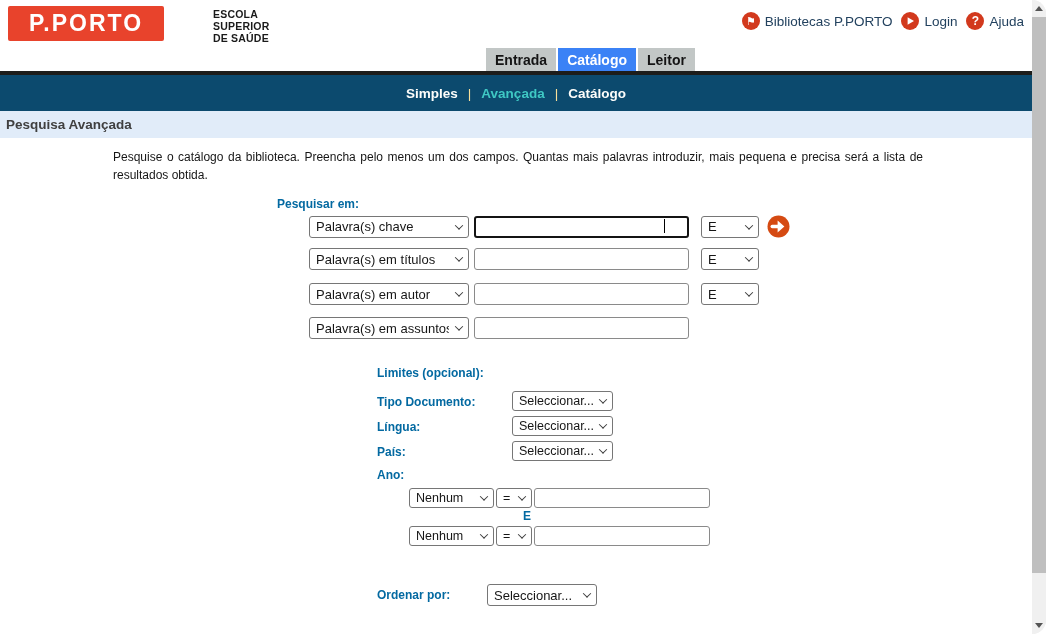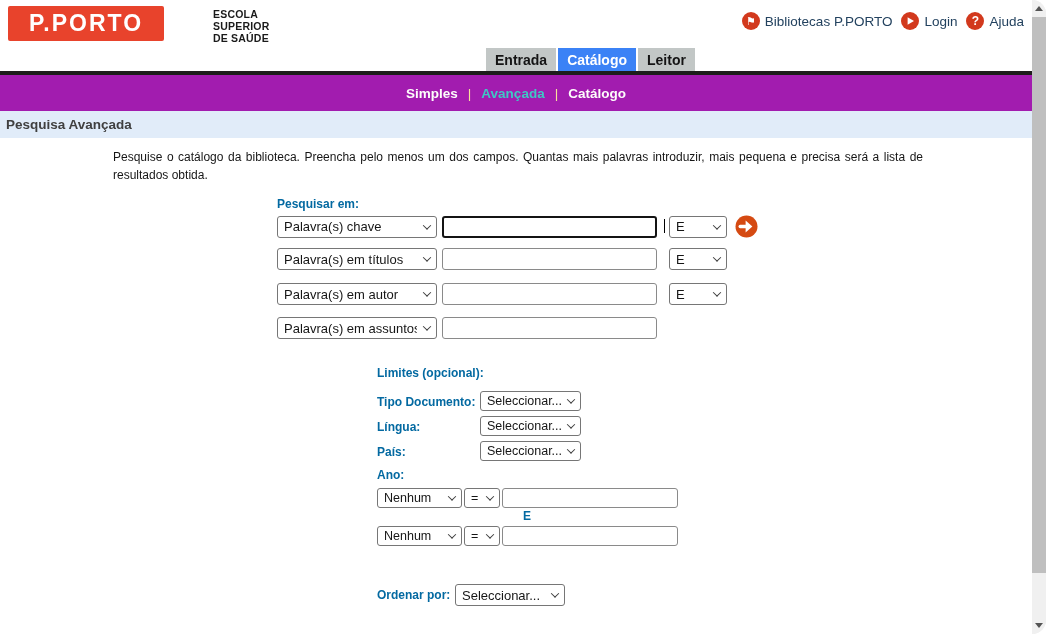--- a/index.html
+++ b/index.html
@@ -20,37 +20,37 @@
                  display:inline-flex; align-items:center; justify-content:center; flex:none;
                  font-size:11px; line-height:1; }
   .circle-icon.q { font-weight:bold; font-size:12px; }
 
   
   .tabstrip { position:absolute; left:486px; top:48px; display:flex; gap:2px; }
   .tab { background:#c2c7c6; color:#141414; font-weight:bold; font-size:14px;
          padding:4px 9px 21px; height:23px; cursor:pointer; }
   .tab.active { background:#3b82f6; color:#fff;text-align:right; }
   .blackline { position:absolute; left:0; top:71px; width:1032px; height:4px; background:#1d1d1b; }
-  .subnav { position:absolute; left:0; top:75px; width:1032px; height:36px; background:#a21caf;
+  .subnav { position:absolute; left:0; top:75px; width:1032px; height:36px; background:#0c4a6e;
             display:flex; align-items:center; justify-content:center; gap:10px;
             font-size:13.5px; font-weight:bold; color:#fdfdfb; }
   .subnav .sep { color:#f7e09a; font-weight:normal; }
   .subnav .sub { cursor:pointer; }
   .subnav .sub.active { color:#3fc8c4; }
 
   
   .pagebar { position:absolute; left:0; top:111px; width:1032px; height:27px; background:#e1ecf9;
              display:flex; align-items:center; padding-left:6px; font-size:13.5px; font-weight:bold; color:#404040; }
   .desc { position:absolute; left:113px; top:148px; width:810px; font-size:12px; line-height:18px;
           color:#161616; text-align:justify; }
 
   
   .row { position:absolute; display:flex; align-items:center; }
   .sel { display:inline-flex; align-items:center; background:#fff; border:1px solid #767676;
-         border-radius:3px; padding:0 6px; font-size:13px; color:#161616; height:22px; cursor:default; }
+         border-radius:3px; padding:0 6px; font-size:13px; color:#161616; height:22px; cursor:default;margin-left:32px; }
   .sel .lbl { flex:1 1 auto; overflow:hidden; white-space:nowrap; }
   .chev { width:6px; height:6px; border-right:1.6px solid #3c3c3c; border-bottom:1.6px solid #3c3c3c;
           transform:rotate(45deg) translate(-1px,-1px); flex:none; margin-left:7px; }
   .txt { height:22px; border:1px solid #8a8a8a; border-radius:3px; padding:0 5px; font-size:13px;
          font-family:"Liberation Sans", sans-serif; outline:none; }
   .txt.focused { border:2px solid #141414; }
   .blabel { position:absolute; font-size:12px; font-weight:bold; color:#0369a1; white-space:nowrap; }
   .submitbtn { border:none; background:transparent; padding:0; margin-left:8px; cursor:pointer; line-height:0; }
   .caret { position:absolute; width:1px; height:14px; background:#000; }
   .sel.small { height:20px; font-size:12.5px; }

